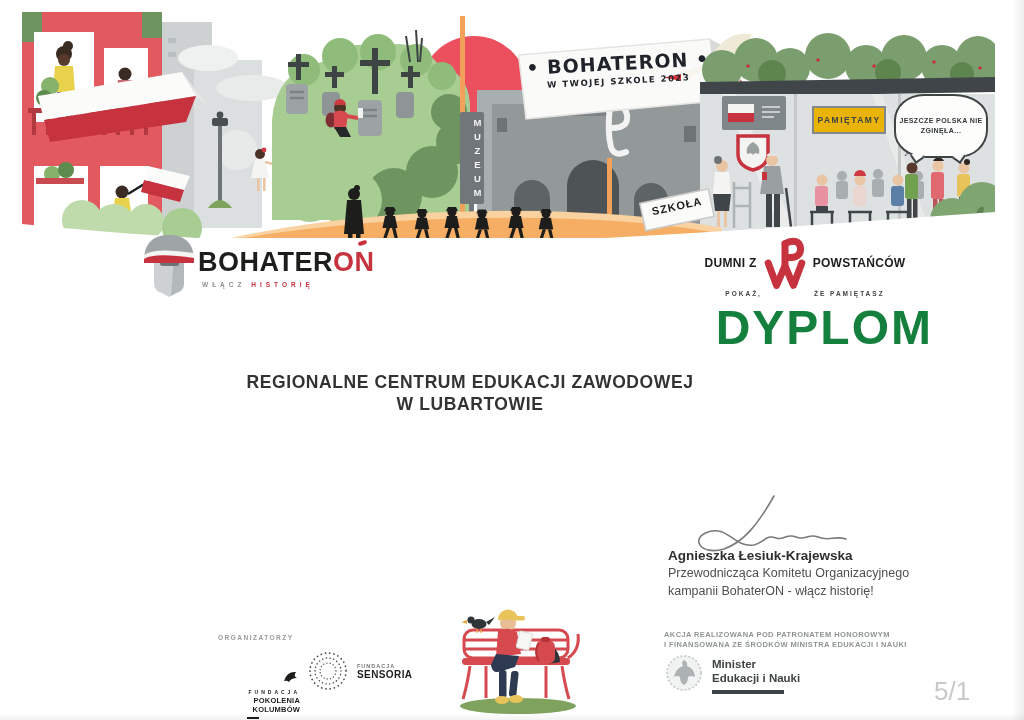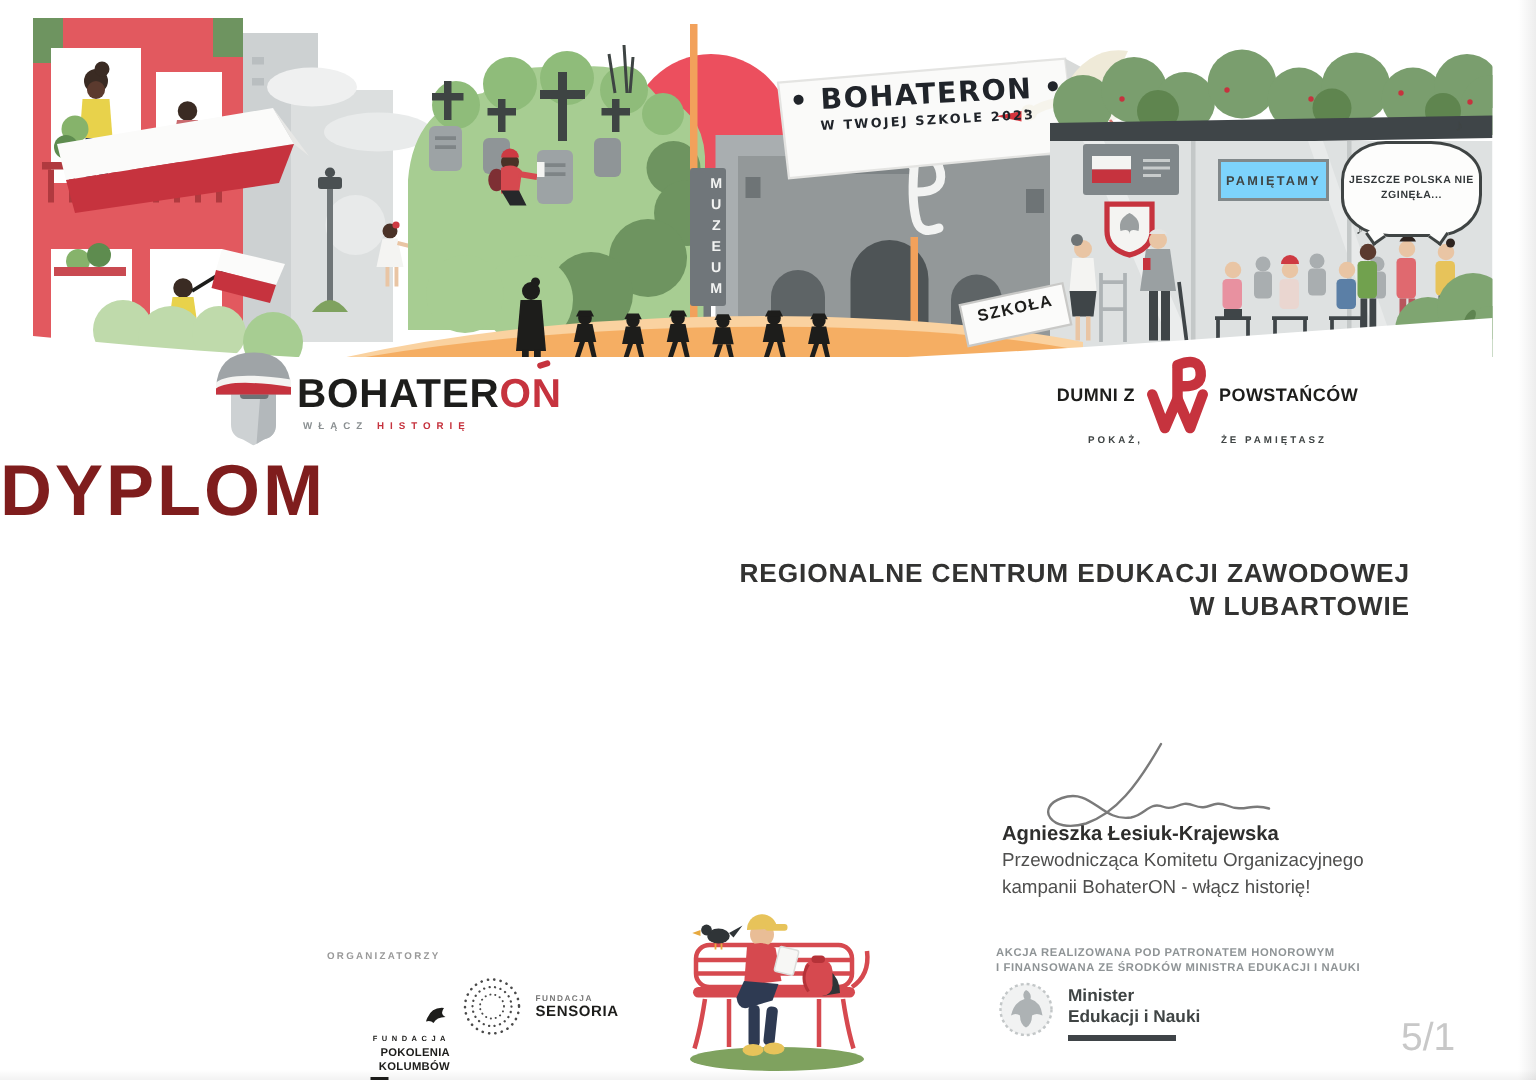--- a/index.html
+++ b/index.html
@@ -11,21 +11,21 @@
   .banner svg{position:absolute;left:0;top:0;}
   .ov{position:absolute;}
   .flag-sign{left:500px;top:44px;width:192px;text-align:center;transform:rotate(-3deg);color:#20242A;}
   .fs-title{font-family:"DejaVu Sans",sans-serif;font-size:19px;font-weight:700;letter-spacing:1px;}
   .fs-sub{font-family:"DejaVu Sans",sans-serif;font-size:8.5px;font-weight:700;letter-spacing:1.5px;margin-top:2px;}
   .muzeum{left:439px;top:108px;width:22px;height:86px;color:#F2F3F2;font-size:9.5px;font-weight:700;
           letter-spacing:3px;writing-mode:vertical-rl;text-orientation:upright;text-align:center;}
   .szkola{left:622px;top:192px;width:66px;text-align:center;transform:rotate(-12deg);
           color:#1D1D1B;font-size:11px;font-weight:800;letter-spacing:1px;}
   .pamietamy{left:790px;top:98px;width:70px;height:24px;line-height:24px;text-align:center;
-             background:#7dd3fc;border:2px solid #81888A;color:#3F4444;font-size:8.5px;
+             background:#eab308;border:2px solid #81888A;color:#3F4444;font-size:8.5px;
              font-weight:700;letter-spacing:1.5px;}
   .bubble{left:872px;top:86px;width:86px;height:56px;background:#FDFDFC;border:2px solid #3F4444;
           border-radius:30px 34px 30px 32px / 26px 24px 28px 26px;display:flex;align-items:center;
           justify-content:center;text-align:center;font-size:7px;font-weight:700;color:#33383A;
           letter-spacing:0.4px;line-height:1.5;padding:2px;}
   .tail{position:absolute;width:8px;height:8px;background:#FDFDFC;border-right:2px solid #3F4444;
         border-bottom:2px solid #3F4444;transform:rotate(55deg);}
   .t1{left:16px;bottom:-6px;}
   .t2{left:58px;bottom:-6px;transform:rotate(35deg);}
   .note{color:#3F4444;font-size:11px;}
@@ -37,23 +37,23 @@
   .boh-on{color:#C6333E;position:relative;text-align:right;}
   .boh-tick{position:absolute;left:61%;top:-6px;width:9px;height:4px;background:#C6333E;transform:rotate(-18deg);border-radius:2px;}
   .boh-tag{position:absolute;left:62px;top:48px;font-size:6.5px;font-weight:700;letter-spacing:4px;white-space:nowrap;}
   .boh-tag .g{color:#8A8F91;} .boh-tag .r{color:#C6333E;}
   .dumni-logo{left:660px;top:236px;width:290px;}
   .dumni-row{display:flex;align-items:center;justify-content:center;gap:7px;}
   .dumni-word{font-size:12px;font-weight:800;color:#1D1D1B;white-space:nowrap;letter-spacing:0.3px;}
   .dumni-sub{display:flex;justify-content:center;gap:52px;margin-top:0px;font-size:6.5px;
              letter-spacing:2px;color:#3F4444;font-weight:700;}
   
-  .title{left:0;top:300px;width:933px;text-align:left;font-size:48px;font-weight:800;
-         letter-spacing:2px;color:#7f1d1d;}
-  .recipient{left:0;top:371px;width:940px;text-align:right;font-size:17.5px;font-weight:700;
+  .title{left:0;top:300px;width:933px;text-align:right;font-size:48px;font-weight:800;
+         letter-spacing:2px;color:#15803d;}
+  .recipient{left:0;top:371px;width:940px;text-align:center;font-size:17.5px;font-weight:700;
              letter-spacing:0.6px;color:#333332;line-height:1.28;}
   .bodytext{left:82px;top:443px;width:860px;text-align:center;font-size:13.5px;color:#4F4F4E;line-height:1.62;}
   .bodytext b{color:#2E2E2D;}
   
   .sig{left:668px;top:496px;width:260px;}
   .sig-scribble{position:absolute;left:10px;top:-2px;}
   .sig-name{position:absolute;left:0;top:52px;font-size:13.5px;font-weight:700;color:#2E2E2D;white-space:nowrap;}
   .sig-role1{position:absolute;left:0;top:70px;font-size:12.5px;color:#4F4F4E;white-space:nowrap;}
   .sig-role2{position:absolute;left:0;top:88px;font-size:12.5px;color:#4F4F4E;white-space:nowrap;}
   

